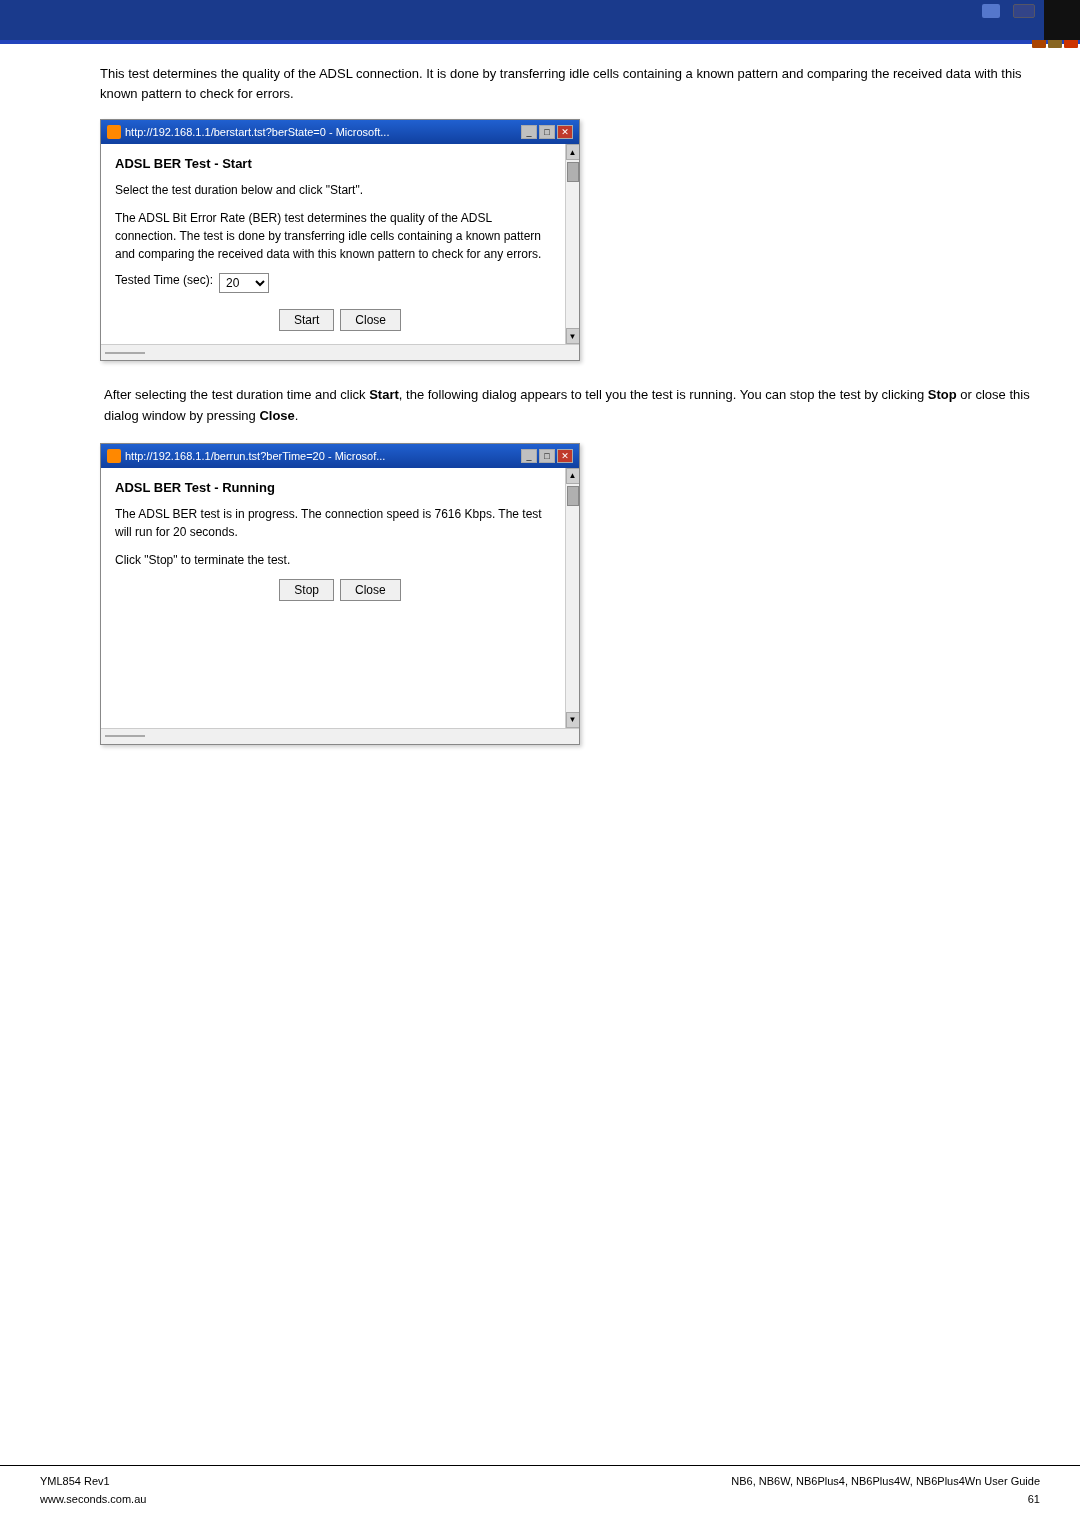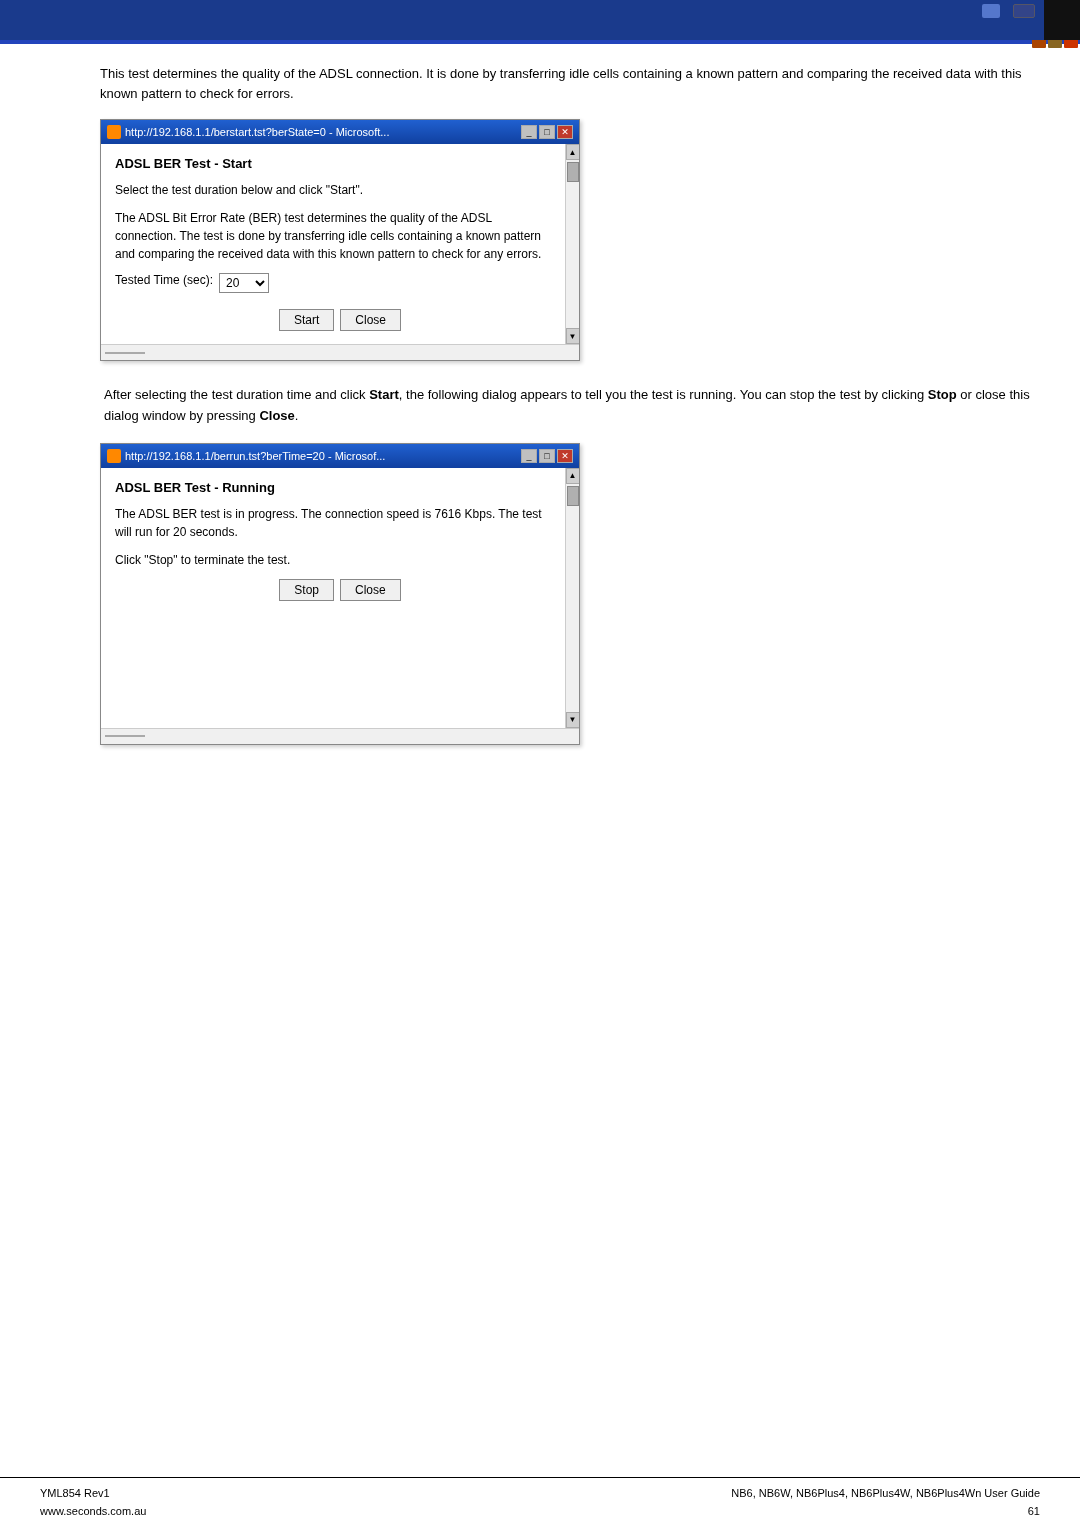--- a/index.html
+++ b/index.html
@@ -219,21 +219,21 @@
     .between-text {
       margin-left: 64px;
       margin-bottom: 16px;
       font-size: 13px;
       line-height: 1.6;
     }
 
     
     .footer {
       position: absolute;
-      bottom: 0;
+      bottom: 12px;
       left: 0;
       right: 0;
       height: 50px;
       border-top: 1px solid #000;
       display: flex;
       align-items: center;
       justify-content: space-between;
       padding: 3px 40px;
       font-size: 11px;
     }

